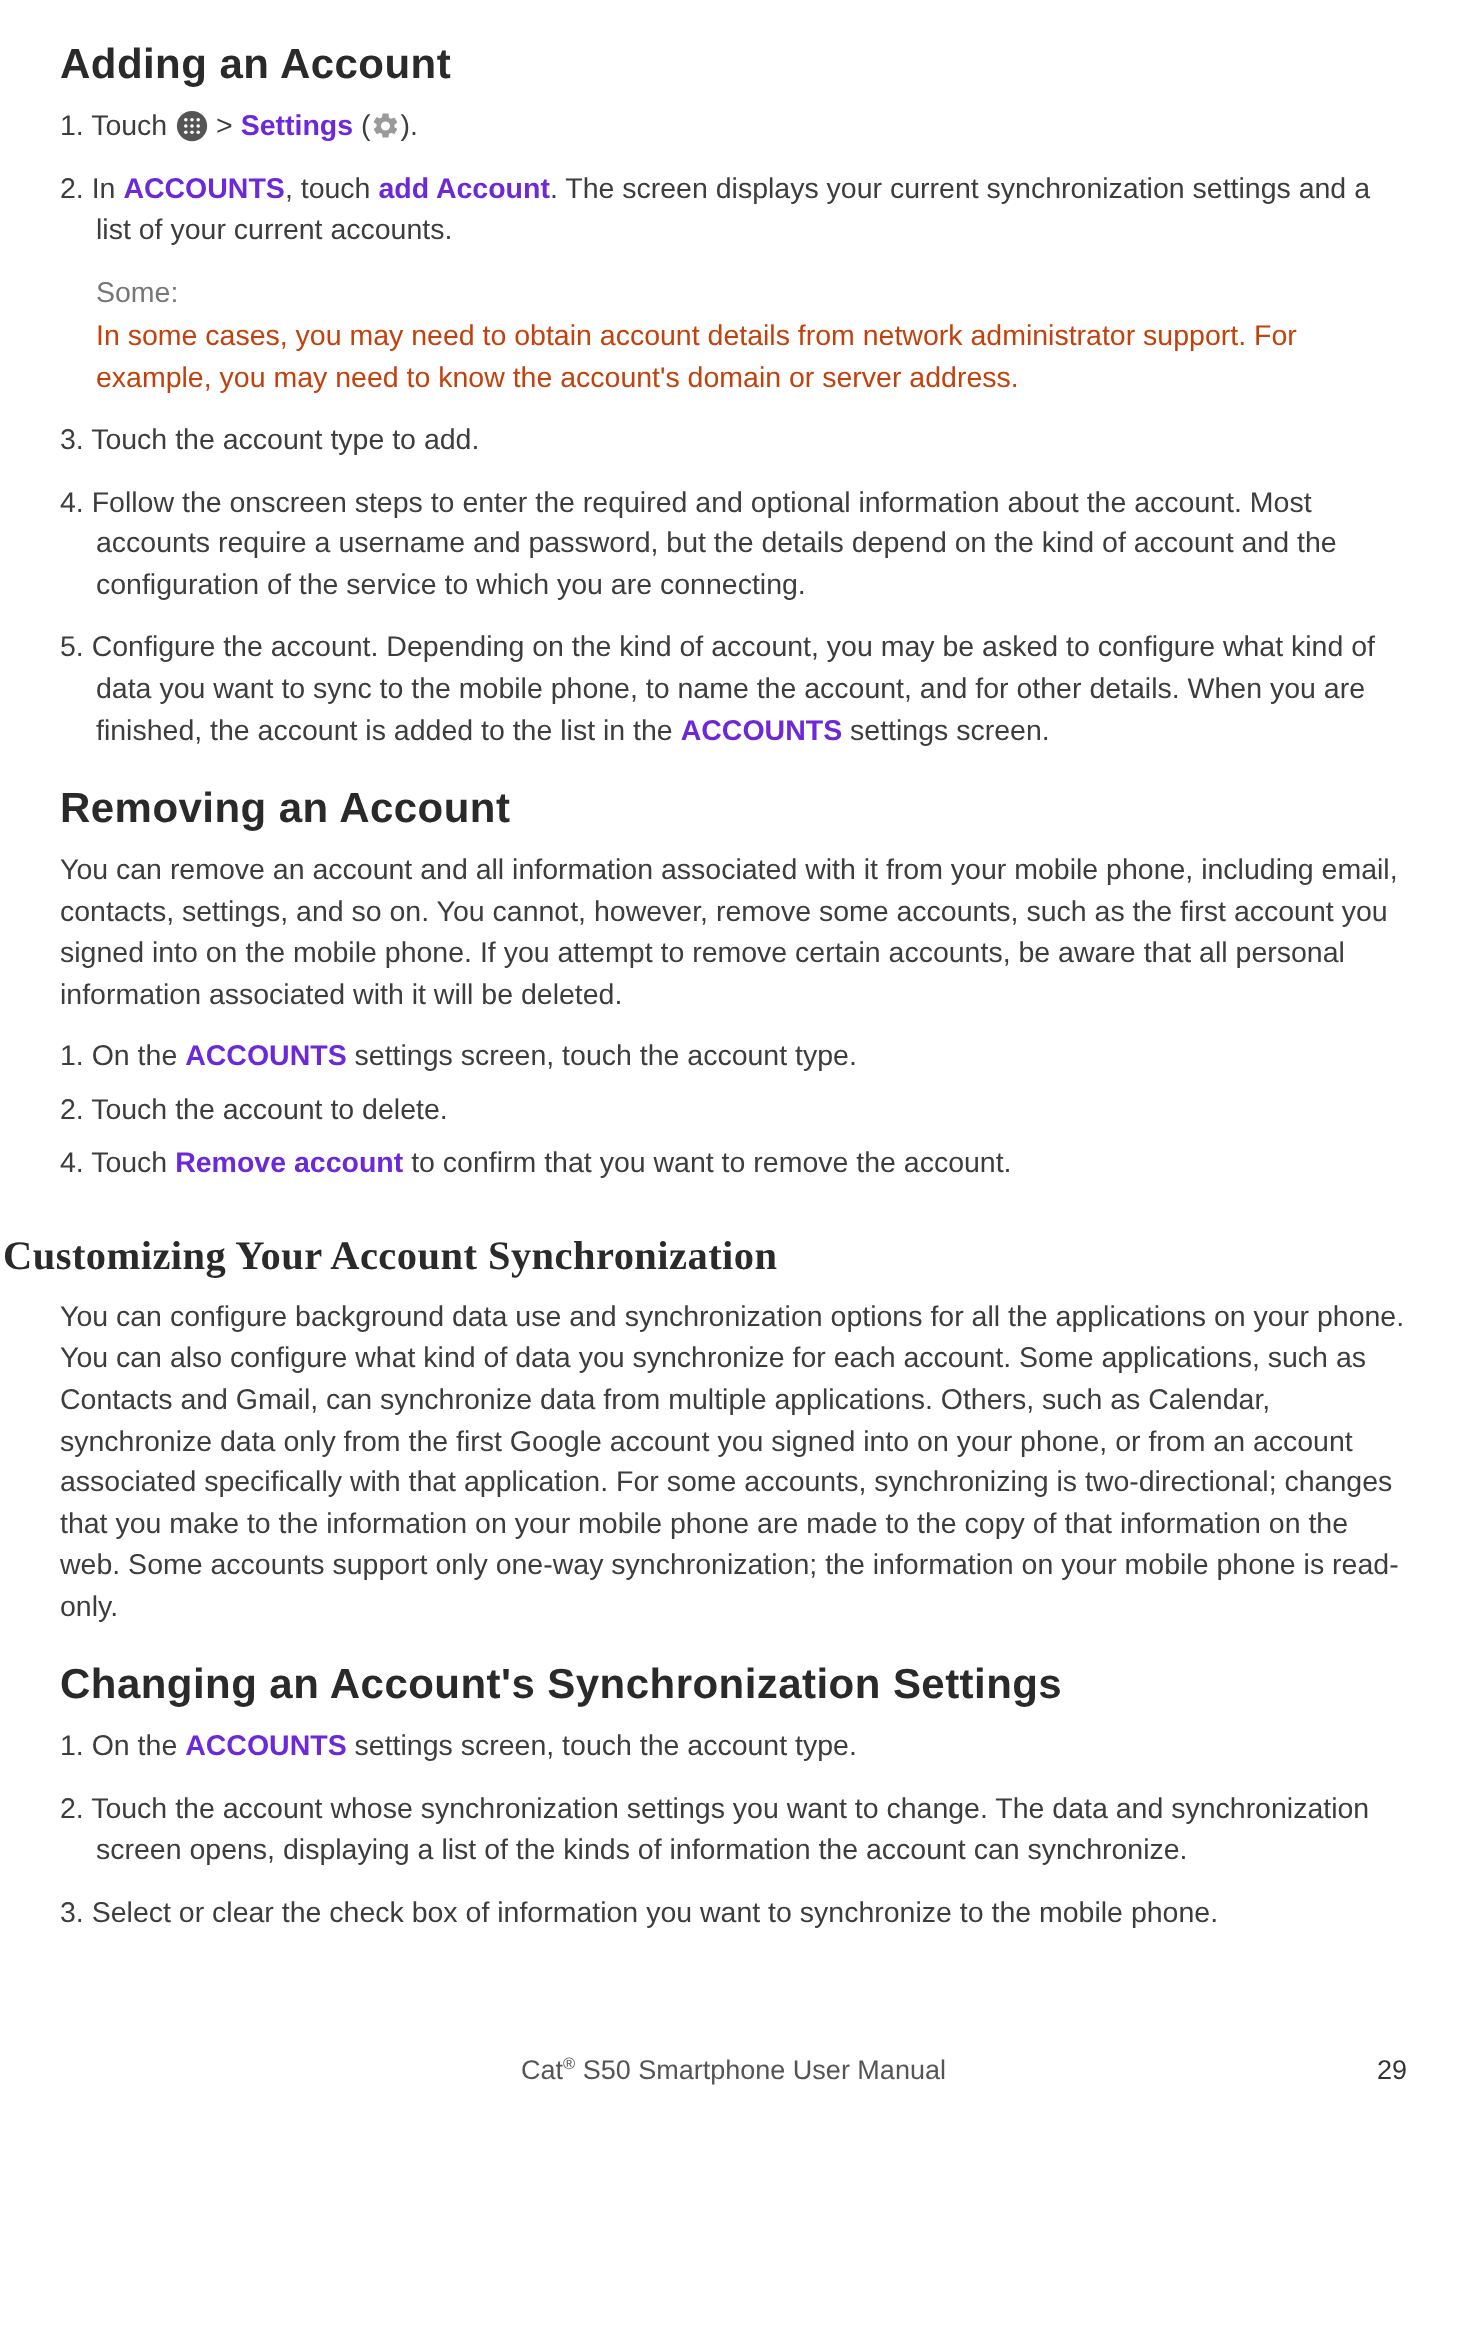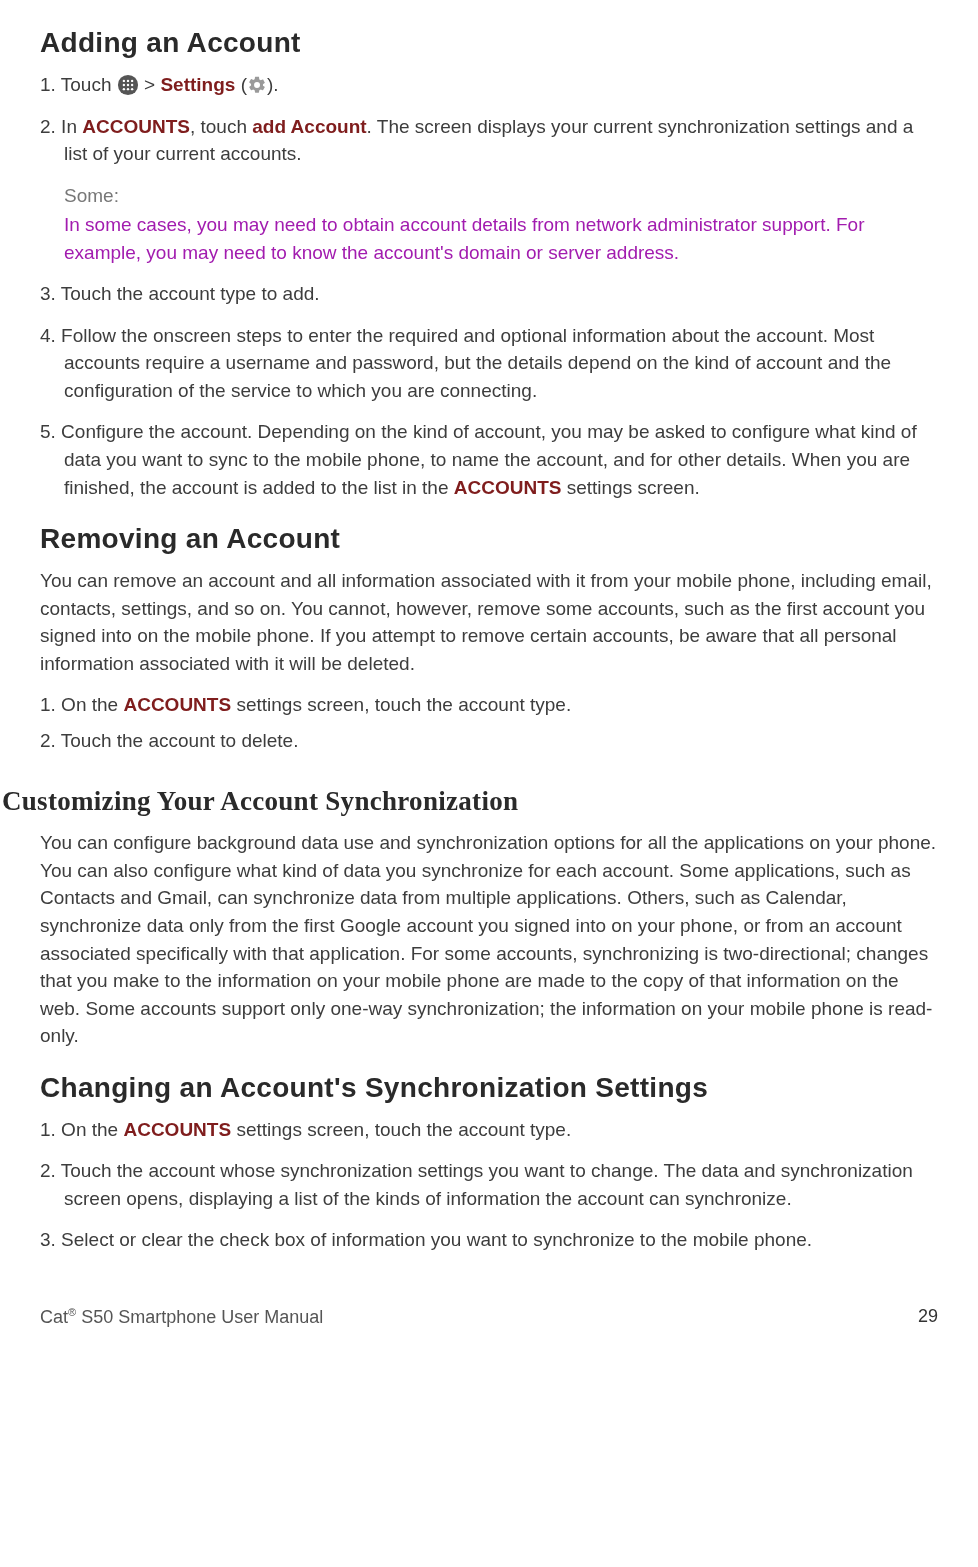--- a/index.html
+++ b/index.html
@@ -33,53 +33,53 @@
   p, .para {
     font-size: 19px;
     line-height: 1.45;
     color: #3d3d3d;
     margin: 0 0 14px 0;
   }
   .note-label {
     color: #777;
   }
   .note-body {
-    color: #a21caf;
+    color: #c2410c;
   }
   .note-wrap .para {
     margin-bottom: 2px;
   }
   .list-item {
     margin-bottom: 14px;
   }
   .tight .list-item {
     margin-bottom: 8px;
   }
   .num {
     display: inline;
   }
   .hang {
     padding-left: 24px;
     text-indent: -24px;
   }
   .indent-block {
     padding-left: 24px;
   }
-  strong { font-weight: bold; color: #7f1d1d; }
+  strong { font-weight: bold; color: #6d28d9; }
   .icon {
     display: inline-flex;
     vertical-align: middle;
     position: relative;
     top: -1px;
   }
   svg { display: block; }
   .footer {
-    margin-top: 52px;
+    margin-top: 80px;
     display: flex;
-    justify-content: flex-start;
+    justify-content: center;
     position: relative;
     color: #555;
     font-size: 18px;
   }
   .footer .pagenum {
     position: absolute;
     right: 0;
     color: #333;
   }
 </style>
@@ -141,20 +141,23 @@
 
   <p class="para">You can remove an account and all information associated with it from your mobile phone, including email, contacts, settings, and so on. You cannot, however, remove some accounts, such as the first account you signed into on the mobile phone. If you attempt to remove certain accounts, be aware that all personal information associated with it will be deleted.</p>
 
   <div class="tight">
     <div class="list-item para hang">
       <span>1. On the </span><strong>ACCOUNTS</strong><span> settings screen, touch the account type.</span>
     </div>
     <div class="list-item para hang">
       <span>2. Touch the account to delete.</span>
     </div>
+    <div class="list-item para hang">
+      <span>4. Touch </span><strong>Remove account</strong><span> to confirm that you want to remove the account.</span>
+    </div>
   </div>
 
   <h1 class="section-head">Customizing Your Account Synchronization</h1>
   <p class="para">You can configure background data use and synchronization options for all the applications on your phone. You can also configure what kind of data you synchronize for each account. Some applications, such as Contacts and Gmail, can synchronize data from multiple applications. Others, such as Calendar, synchronize data only from the first Google account you signed into on your phone, or from an account associated specifically with that application. For some accounts, synchronizing is two-directional; changes that you make to the information on your mobile phone are made to the copy of that information on the web. Some accounts support only one-way synchronization; the information on your mobile phone is read-only.</p>
 
   <h2 class="section-subhead">Changing an Account's Synchronization Settings</h2>
 
   <div class="list-item para hang">
     <span>1. On the </span><strong>ACCOUNTS</strong><span> settings screen, touch the account type.</span>
   </div>

